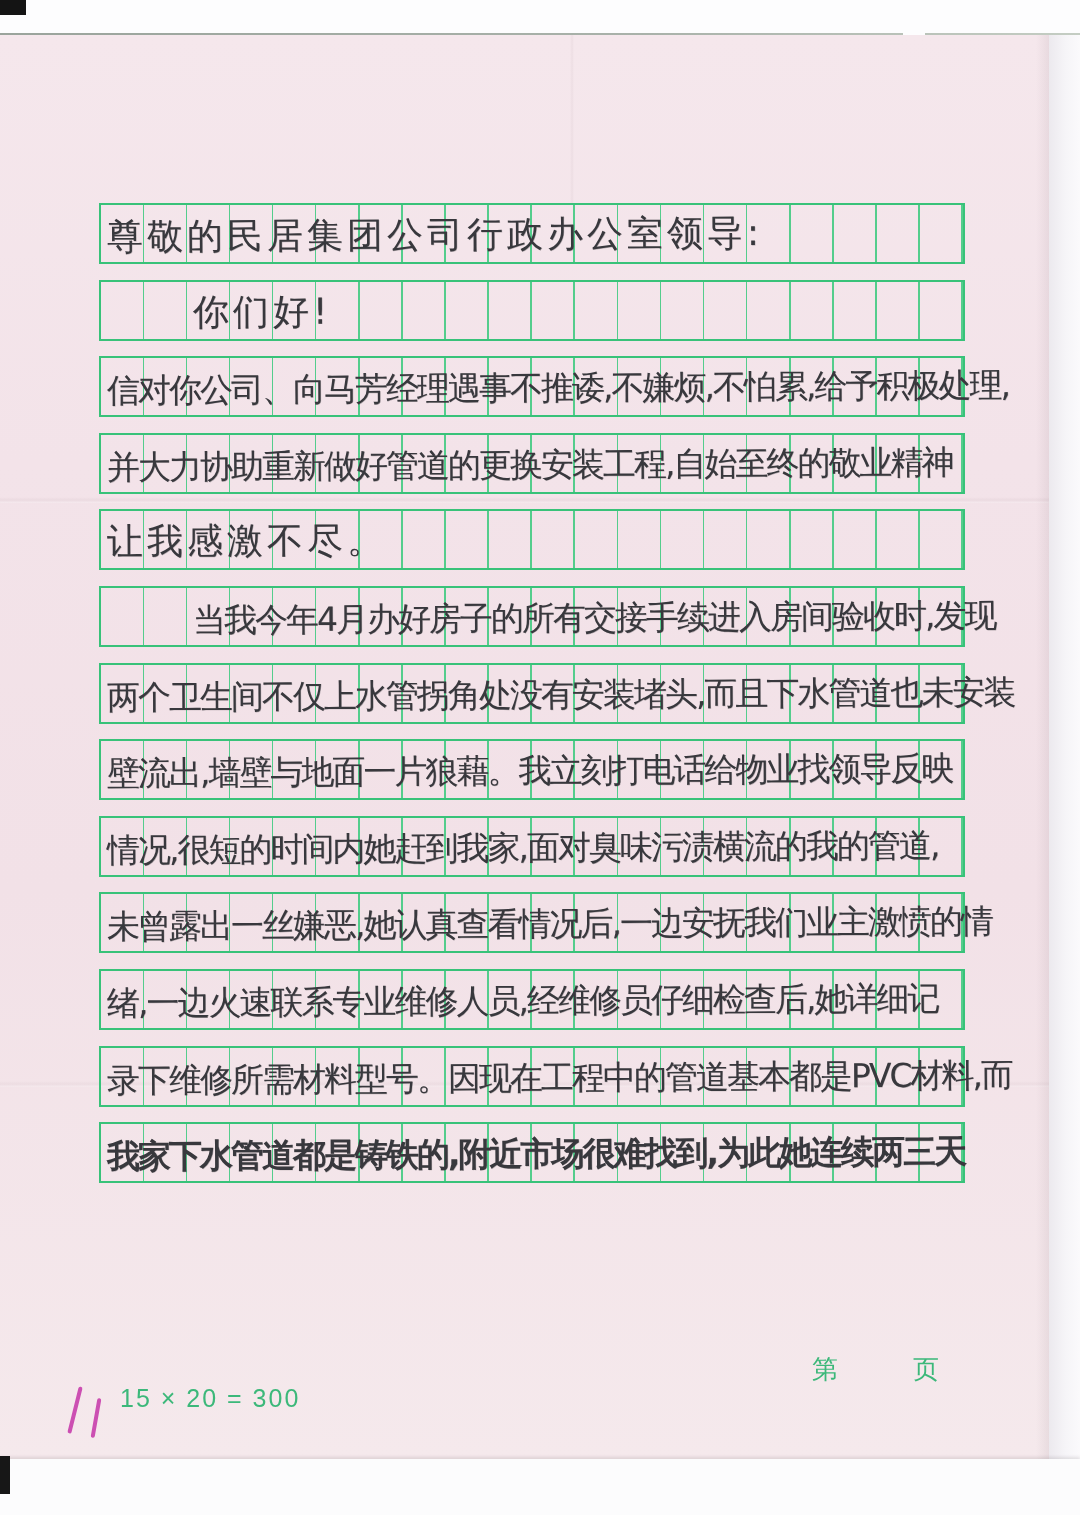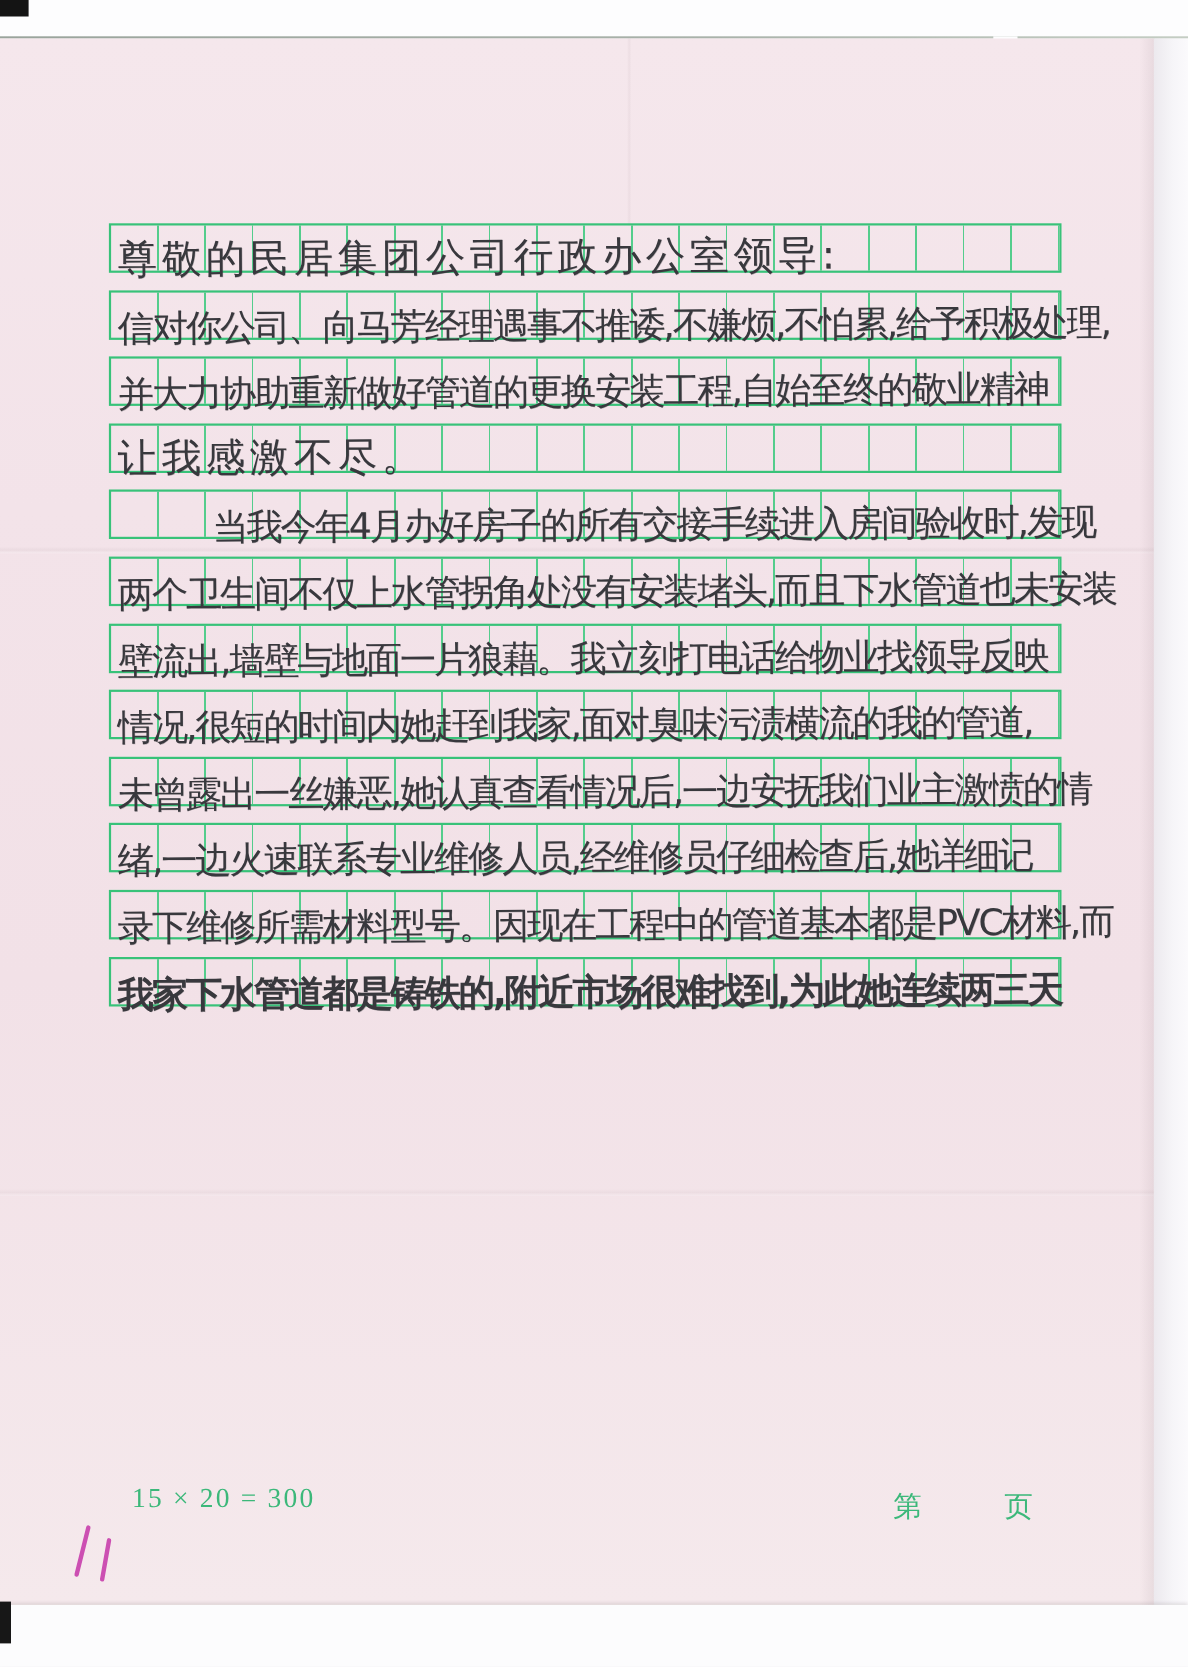--- a/index.html
+++ b/index.html
@@ -33,40 +33,40 @@
     background:linear-gradient(90deg,rgba(0,0,0,0),rgba(70,50,60,.08));}
   .paper-right-edge{position:absolute;left:1049px;top:35px;width:31px;height:1424px;
     background:linear-gradient(90deg,#ece9ee,#f6f5f8 55%,#fbfafc);}
   
   .scan-bottom{position:absolute;left:0;top:1459px;width:1080px;height:56px;background:#fcfcfd;
     box-shadow:0 -2px 3px rgba(60,40,50,.12);}
   .scan-bottom-mark{position:absolute;left:0;top:1456px;width:10px;height:38px;background:#171717;}
   
   .grid{position:absolute;left:99px;top:203px;width:866px;}
   .grid-row{
-    position:relative;width:866px;height:45px;box-sizing:border-box;
+    position:relative;width:866px;height:61px;box-sizing:border-box;
     border:2.2px solid var(--grid-border);
     margin-bottom:15.6px;
     background:
       repeating-linear-gradient(to right,
         transparent 0px, transparent 41.5px,
         var(--grid) 41.5px, var(--grid) 43.1px);
   }
   .grid-row:last-child{margin-bottom:0;font-weight:bold;}
   .hand-line{
     position:absolute;top:2px;white-space:nowrap;z-index:3;
     color:var(--ink);
     font-size:36px;line-height:56px;
     transform:rotate(-0.35deg);
     text-shadow:0.4px 0.4px 0 rgba(56,56,61,.35);
   }
   
   .grid-spec{
-    position:absolute;left:120px;top:1349px;color:var(--footer-green);
-    font-family:Liberation Serif, serif;font-size:25px;letter-spacing:2px;
+    position:absolute;left:120px;top:1384px;color:var(--footer-green);
+    font-family:Liberation Sans, sans-serif;font-size:25px;letter-spacing:2px;
   }
   .page-label{position:absolute;top:1352px;color:var(--footer-green);
     font-size:26px;font-family:"DejaVu Sans",sans-serif;}
   .page-label.di{left:812px;}
   .page-label.ye{left:913px;}
   
   .pen-mark{position:absolute;width:3.5px;border-radius:2px;background:var(--pink-mark);}
   .pen-mark.m1{left:73px;top:1386px;height:48px;transform:rotate(14deg);}
   .pen-mark.m2{left:94px;top:1398px;height:40px;transform:rotate(10deg);}
 </style>
@@ -82,20 +82,23 @@
   <div class="crease-h1"></div>
   <div class="crease-h2"></div>
   <div class="crease-v"></div>
 </div>
 <div class="paper-right-shadow"></div>
 <div class="paper-right-edge"></div>
 
 <div class="grid">
     <div class="grid-row">
       <div class="hand-line" style="left: 6px; font-size: 36px; letter-spacing: 4px;">尊敬的民居集团公司行政办公室领导:</div>
+    </div>
+    <div class="grid-row">
+      <div class="hand-line" style="left: 92.2px; font-size: 36px; letter-spacing: 4px;">你们好!</div>
     </div>
     <div class="grid-row">
       <div class="hand-line" style="left: 6px; font-size: 33px; letter-spacing: -2px;">信对你公司、向马芳经理遇事不推诿,不嫌烦,不怕累,给予积极处理,</div>
     </div>
     <div class="grid-row">
       <div class="hand-line" style="left: 6px; font-size: 33px; letter-spacing: -2px;">并大力协助重新做好管道的更换安装工程,自始至终的敬业精神</div>
     </div>
     <div class="grid-row">
       <div class="hand-line" style="left: 6px; font-size: 36px; letter-spacing: 4px;">让我感激不尽。</div>
     </div>

